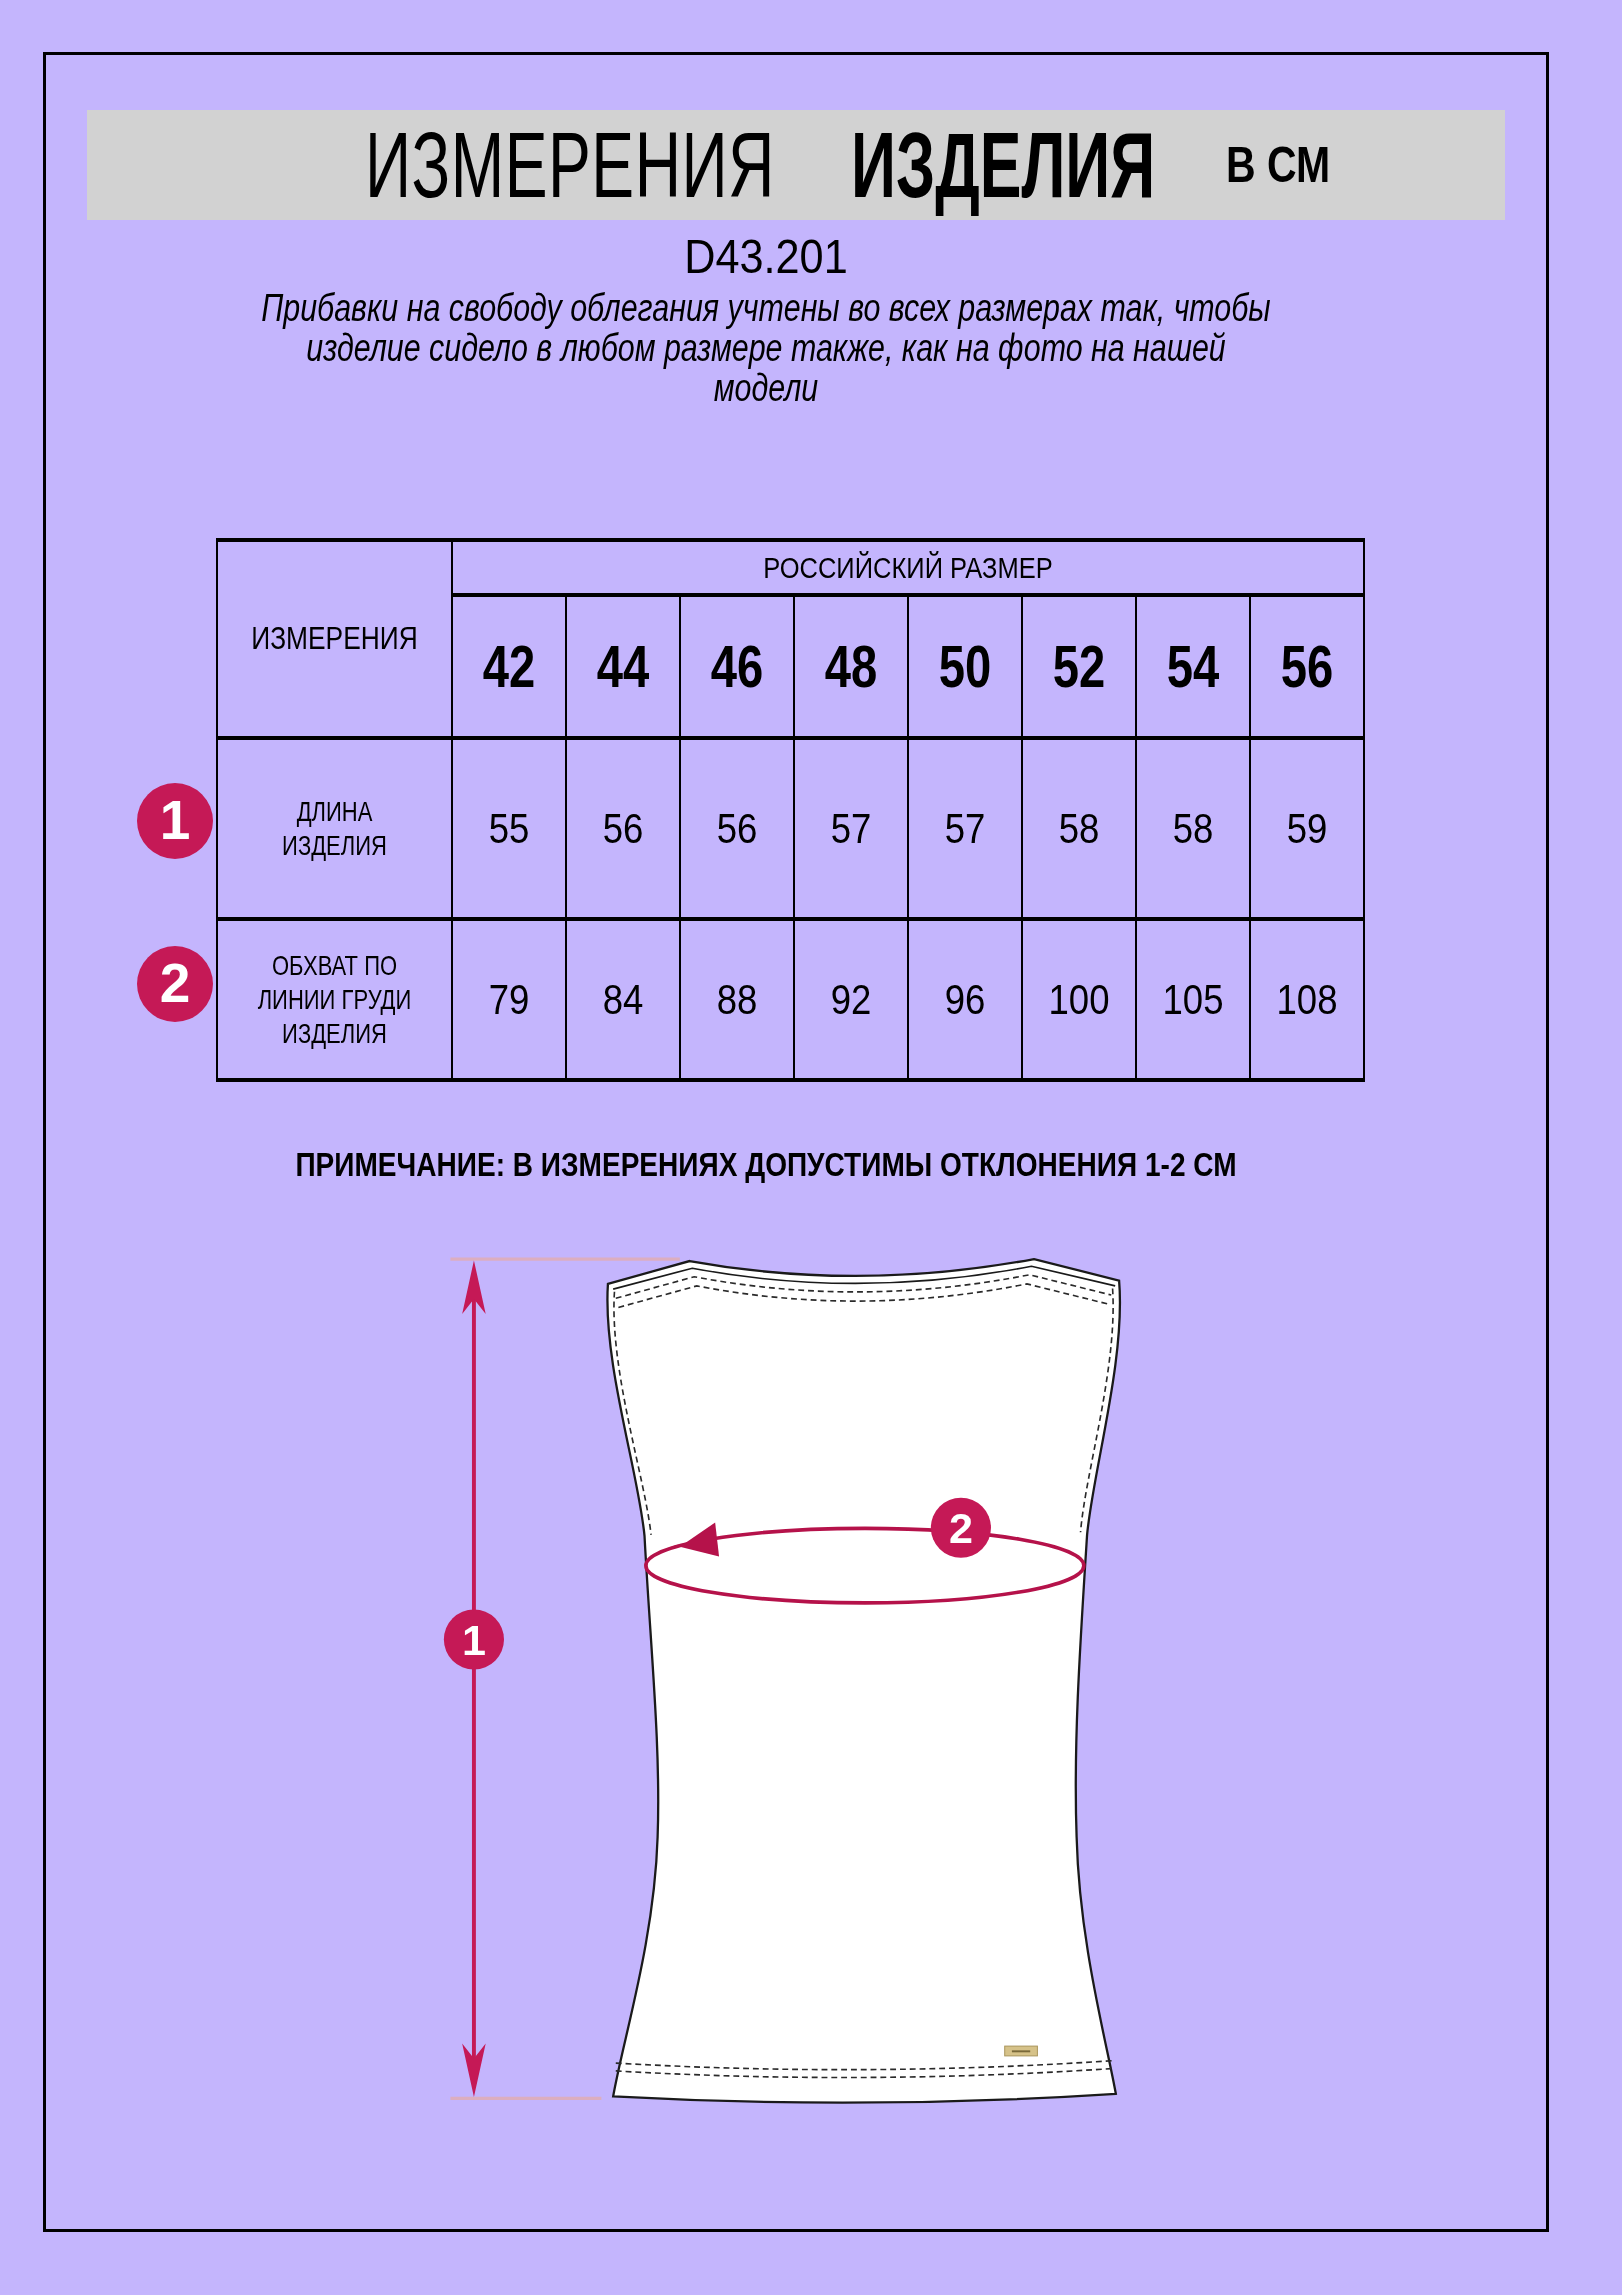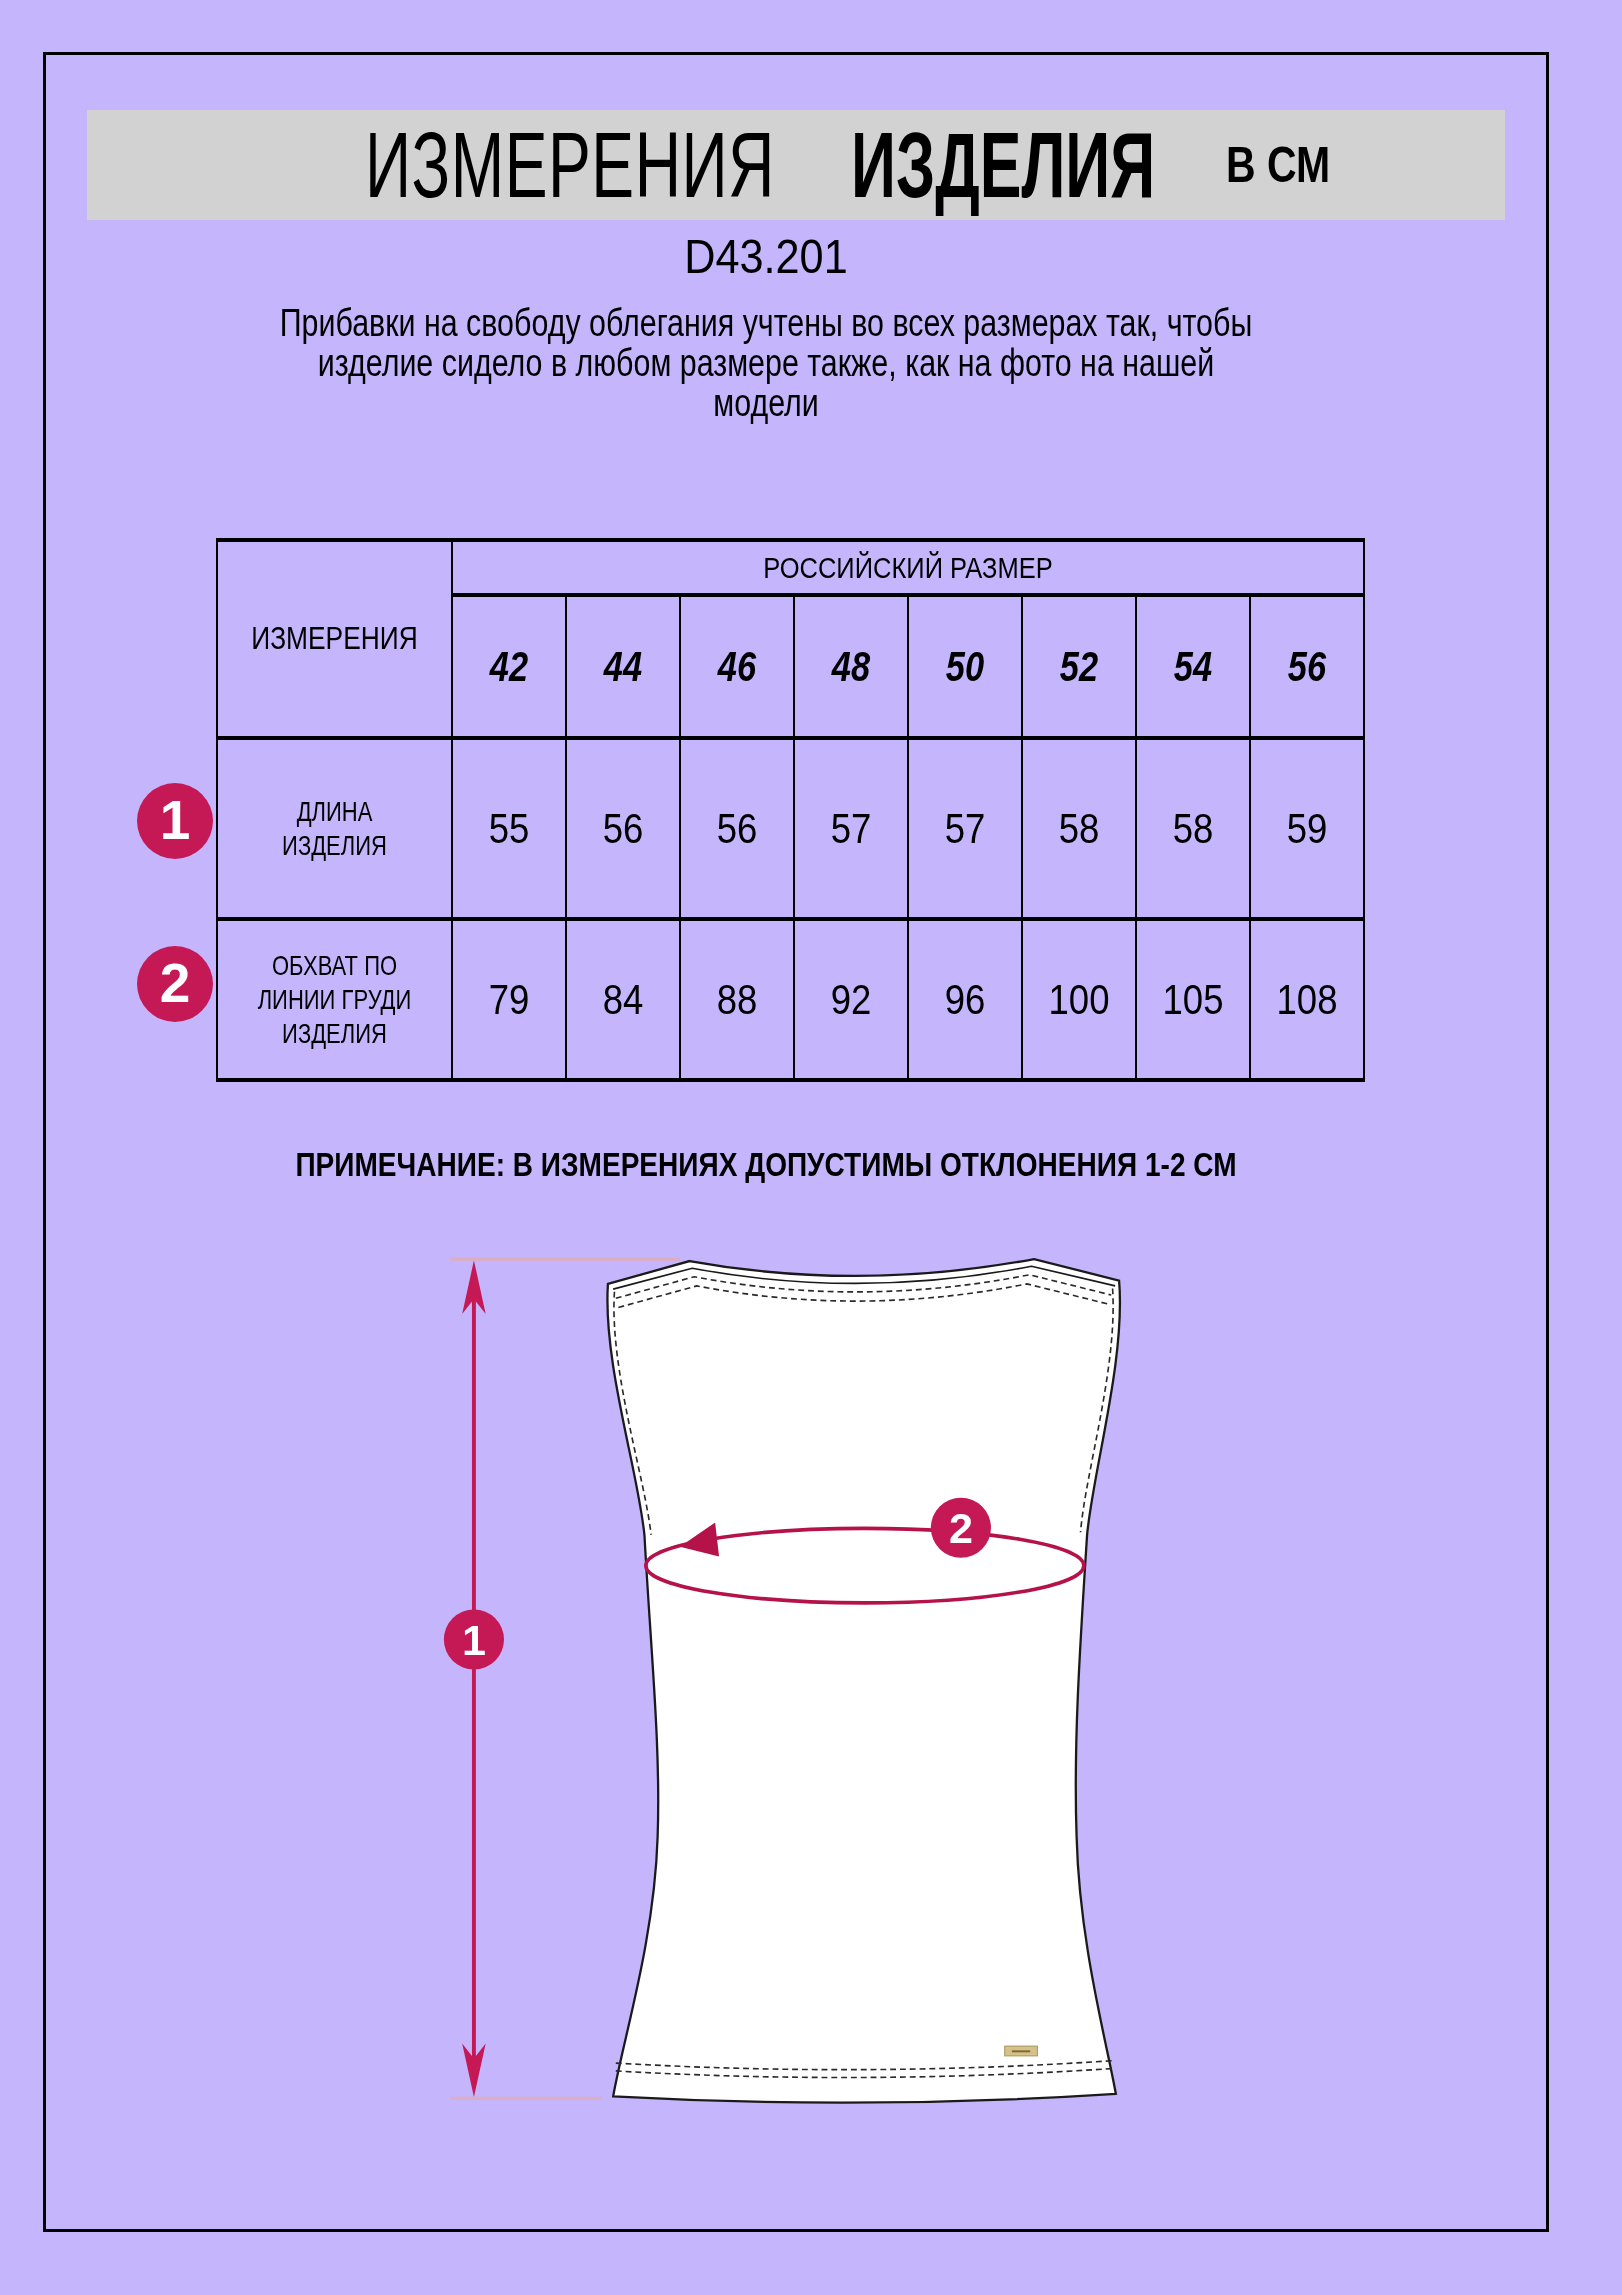--- a/index.html
+++ b/index.html
@@ -14,30 +14,30 @@
       margin-right:-108px;letter-spacing:0.7px;white-space:nowrap;}
   .t2{font-size:92px;line-height:1;font-weight:bold;display:inline-block;transform:scaleX(.68);
       transform-origin:left center;margin-right:-73px;white-space:nowrap;}
   .t3{font-size:50px;line-height:1;font-weight:bold;display:inline-block;transform:scaleX(.82);
       transform-origin:left center;white-space:nowrap;}
 
   .centerwrap{position:absolute;left:43px;width:1446px;text-align:center;}
   .code{top:229px;font-size:48px;}
   .code div{transform:scaleX(.9);}
   .introline{font-size:38px;line-height:40px;transform:scaleX(.8);white-space:nowrap;}
-  .p1{top:303px;}
+  .p1{top:288px;font-style:italic;}
   .p2{top:412px;}
 
   
   table.sizes{position:absolute;left:216px;top:538px;border-collapse:collapse;table-layout:fixed;}
   table.sizes td{border:2px solid #000;text-align:center;vertical-align:middle;padding:0;}
   td.first{border-left:2.6px solid #000;}
   td.last{border-right:2.6px solid #000;}
   tr.rhead td{border-top:4.6px solid #000;margin-left:48px;}
-  tr.rsizes td{border-top:4.6px solid #000;height:139px;font-size:43px;font-weight:bold;font-style:italic;}
+  tr.rsizes td{border-top:4.6px solid #000;height:139px;font-size:59px;font-weight:bold;}
   tr.rsizes td div{transform:scaleX(.8);}
   tr.r1 td{border-top:4.6px solid #000;height:177px;}
   tr.r2 td{border-top:4.6px solid #000;border-bottom:4.6px solid #000;height:157px;}
   td.measure{border-bottom:4.6px solid #000;}
   td.measure div{font-size:31px;transform:scaleX(.85);}
   td.szgroup{height:51px;font-size:30px;}
   td.szgroup div{transform:scaleX(.85);}
   .rowlabel div{font-size:27.5px;line-height:34px;transform:scaleX(.8);white-space:nowrap;}
   td.val{font-size:43px;}
   td.val div{transform:scaleX(.85);}

